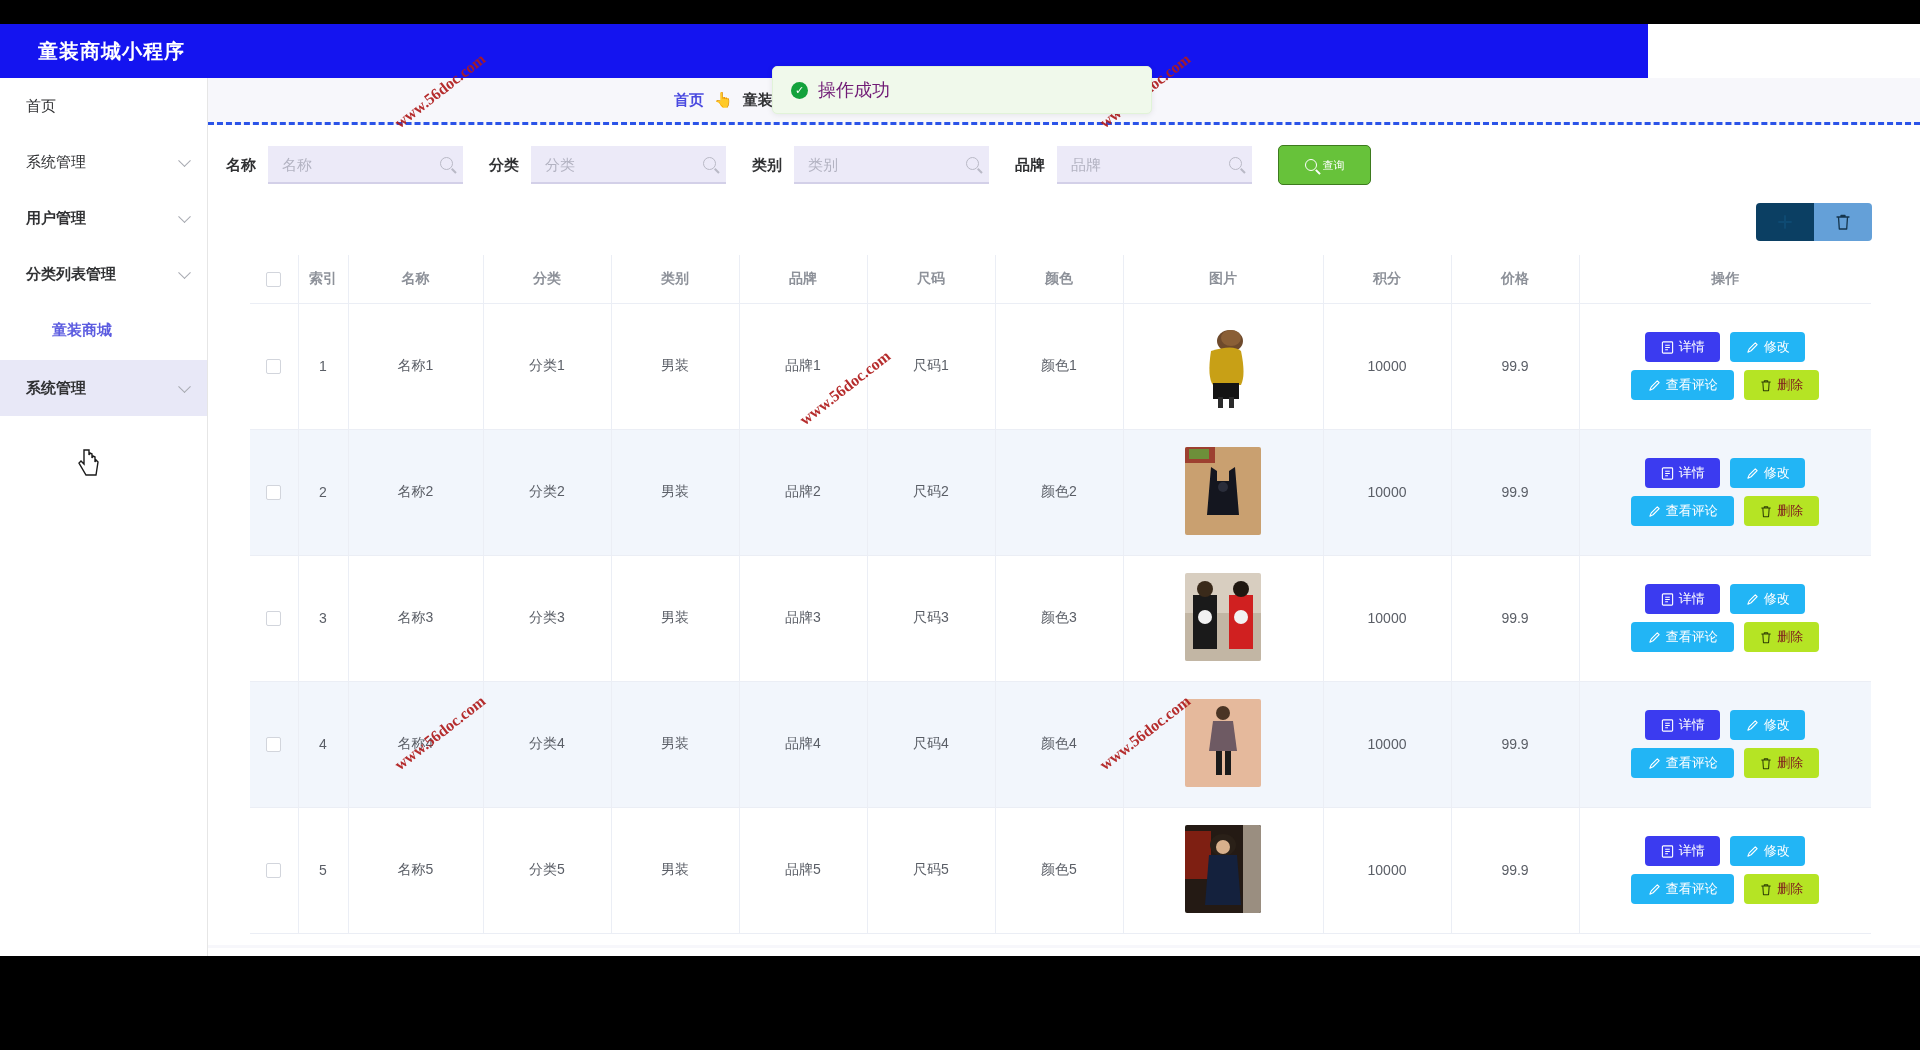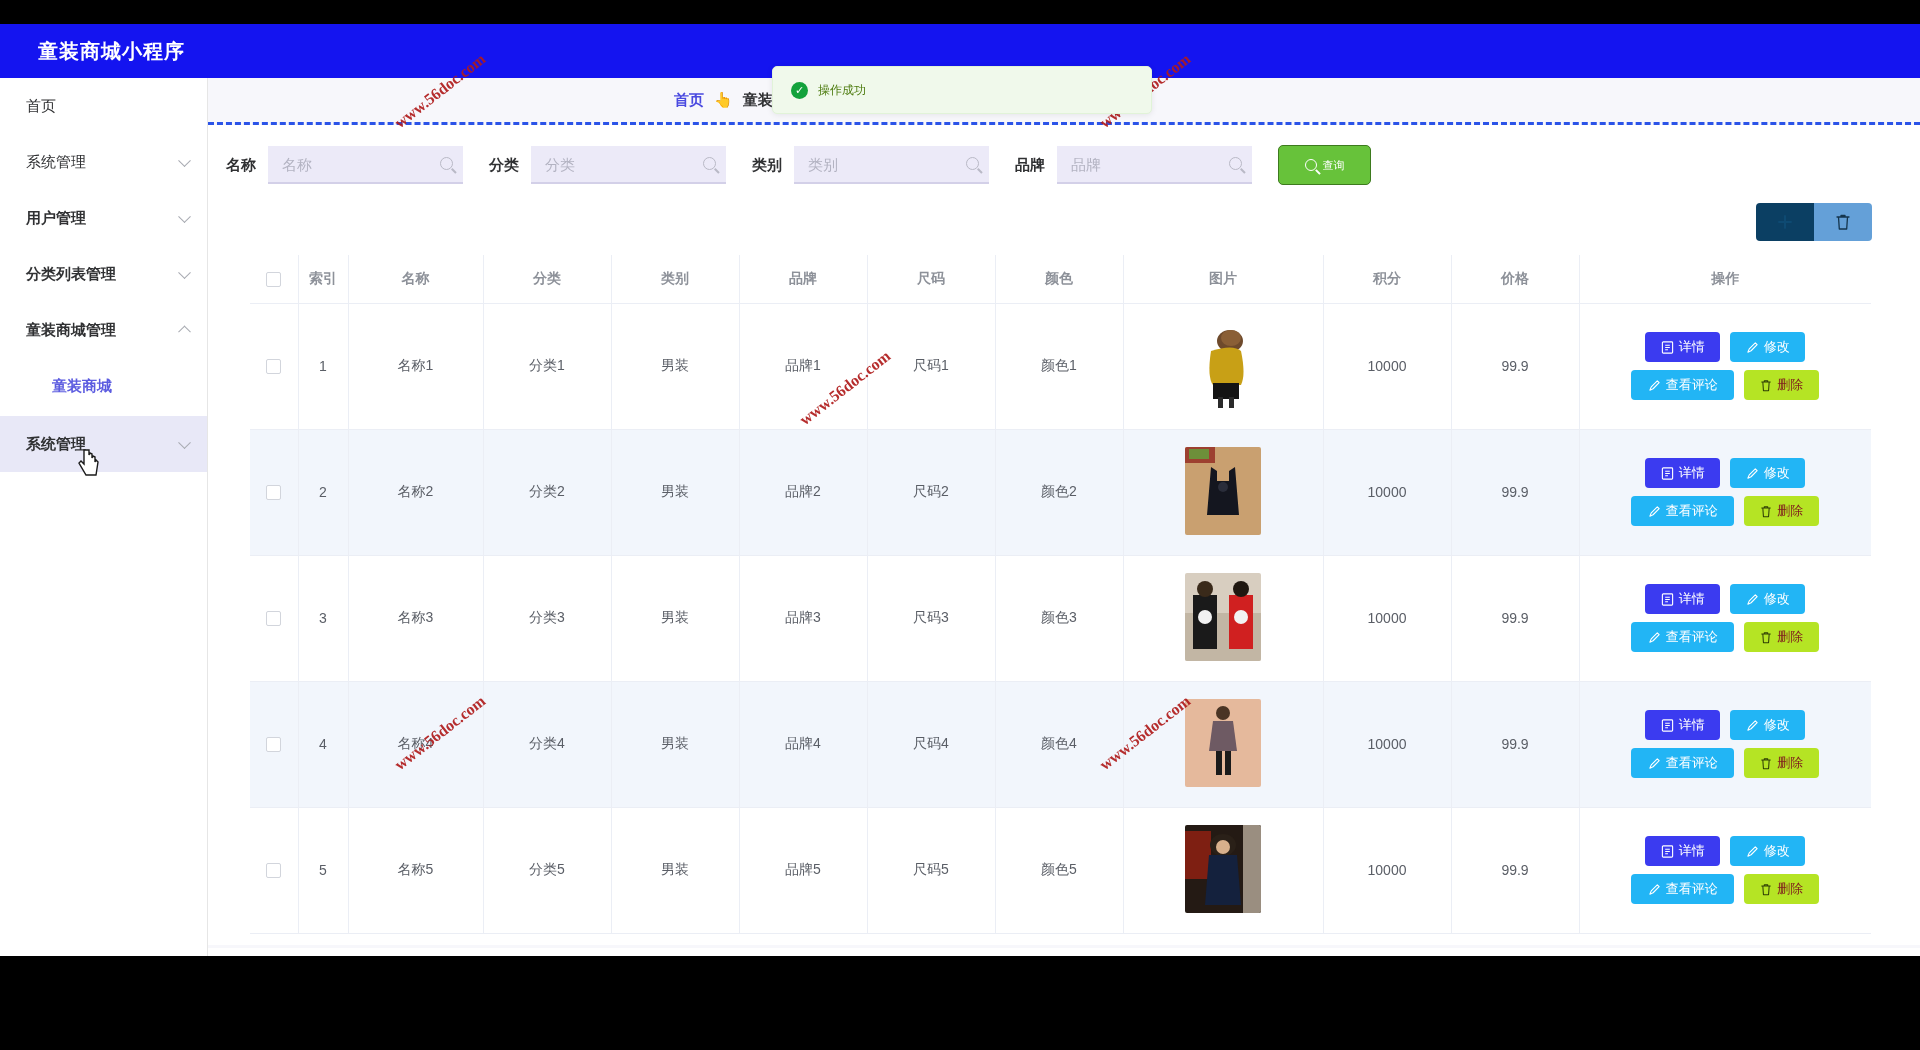--- a/index.html
+++ b/index.html
@@ -13,21 +13,21 @@
     position: absolute;
     left: 0; top: 24px;
     width: 1920px; height: 932px;
     background: #ffffff;
     overflow: hidden;
   }
 
   
   .header {
     position: absolute; left: 0; top: 0;
-    width: 1920px; height: 54px;
+    width: 1648px; height: 54px;
     background: #1414f0;
     display: flex; align-items: center;
   }
   .brand {
     color: #ffffff; font-size: 20px; font-weight: bold;
     margin-left: 38px; letter-spacing: 1px;
   }
   .header-right {
     position: absolute; right: 40px; top: 0; height: 54px;
     display: flex; align-items: center; gap: 34px;
@@ -49,21 +49,21 @@
     padding-left: 18px;
     z-index: 40;
     box-shadow: 0 1px 6px rgba(0,0,0,0.08);
   }
   .toast .tick {
     width: 17px; height: 17px; border-radius: 50%;
     background: #13a23c; color: #fff;
     font-size: 11px; line-height: 17px; text-align: center;
     margin-right: 10px; flex: none;
   }
-  .toast .tmsg { color: #4d7c0f; font-size: 12px; }
+  .toast .tmsg { color: #701a75; font-size: 18px; }
 
   
   .sidebar {
     position: absolute; left: 0; top: 54px;
     width: 208px; height: 878px;
     background: #ffffff;
     border-right: 1px solid #e6e6e6;
     z-index: 20;
   }
   .nav-item {
@@ -271,24 +271,20 @@
       <span>系统管理</span>
       <span class="chev"></span>
     </div>
     <div class="nav-item bold">
       <span>用户管理</span>
       <span class="chev"></span>
     </div>
     <div class="nav-item bold">
       <span>分类列表管理</span>
       <span class="chev"></span>
-    </div>
-    <div class="nav-item bold">
-      <span>童装商城管理</span>
-      <span class="chev up"></span>
     </div>
     <div class="nav-sub">
       <span>童装商城</span>
     </div>
     <div class="nav-gap"></div>
     <div class="nav-item bold active-hl">
       <span>系统管理</span>
       <span class="chev"></span>
     </div>
   </div>

